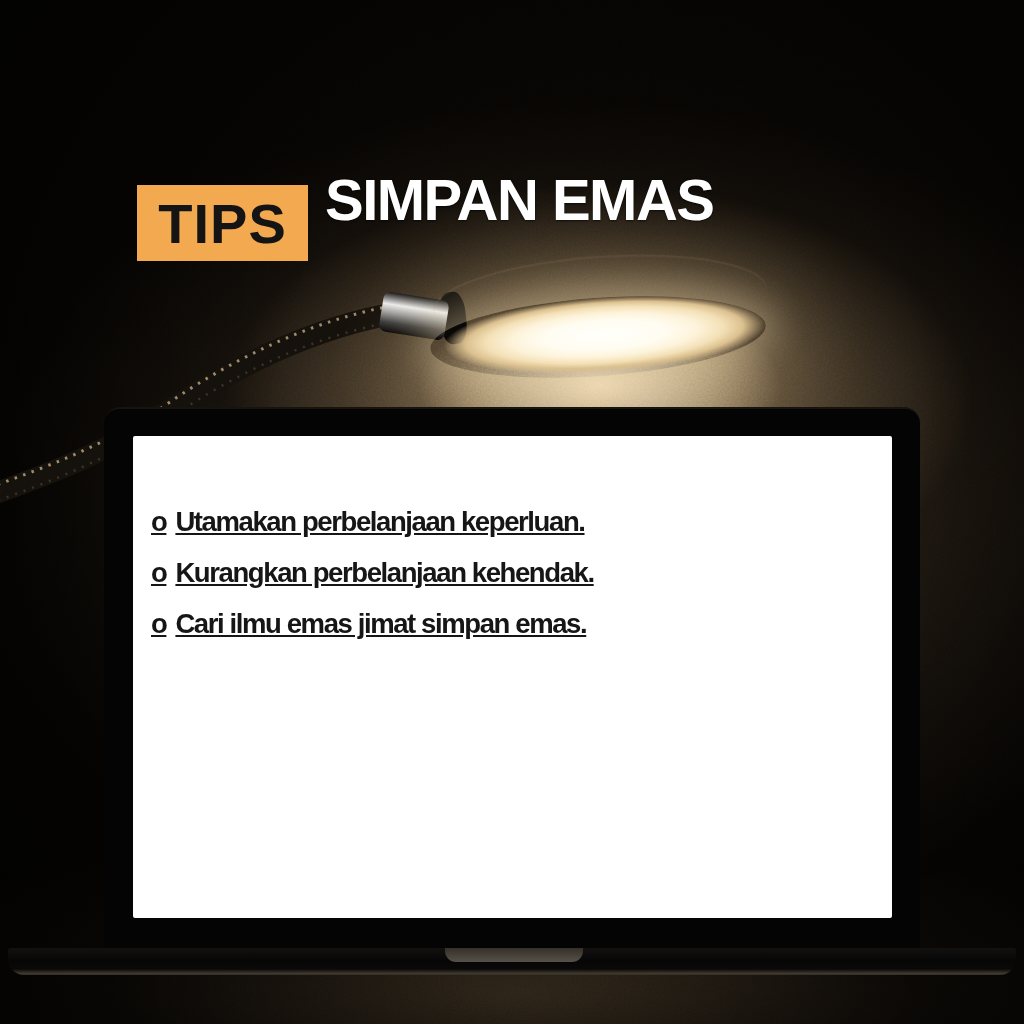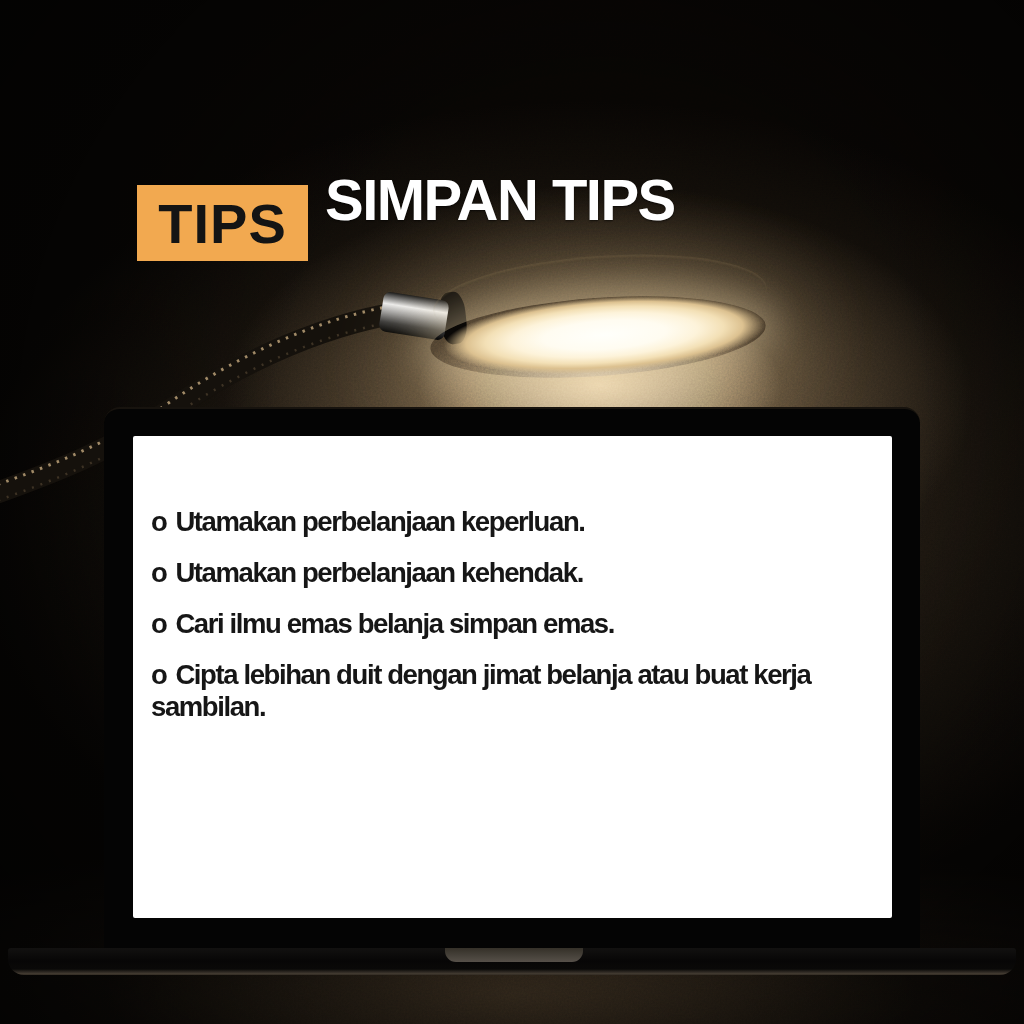--- a/index.html
+++ b/index.html
@@ -81,21 +81,21 @@
     font-size:58px;font-weight:800;letter-spacing:-1.5px;
     text-shadow:0 1px 2px rgba(0,0,0,.6);
   }
   
   .tips-list{
     position:absolute;left:0;top:0;width:100%;box-sizing:border-box;
     margin:0;padding:70px 4px 0 18px;list-style:none;
   }
   .tips-list li{
     color:#161616;font-size:27.5px;font-weight:700;letter-spacing:-1.4px;
-    line-height:32px;margin:0 0 19px 0;
+    line-height:32px;margin:0 0 19px 0;text-decoration:underline;
   }
   .tips-list .b{display:inline;margin-right:9px;}
 </style>
 </head>
 <body>
 
 <div class="canvas">
 
   <div class="bg"></div>
 
@@ -116,28 +116,27 @@
   <div class="lamp-collar"></div>
   <div class="lamp-chrome"></div>
   <div class="lamp-body"></div>
   <div class="lamp-glow"></div>
 
   <div class="laptop-lid"></div>
 
   <div class="laptop-screen">
     <ul class="tips-list">
       <li><span class="b">o</span><span class="t">Utamakan perbelanjaan keperluan.</span></li>
-      <li><span class="b">o</span><span class="t">Utamakan perbelanjaan kehendak.</span></li>
-      <li><span class="b">o</span><span class="t">Cari ilmu emas belanja simpan emas.</span></li>
-      <li><span class="b">o</span><span class="t">Cipta lebihan duit dengan jimat belanja atau buat kerja sambilan.</span></li>
+      <li><span class="b">o</span><span class="t">Kurangkan perbelanjaan kehendak.</span></li>
+      <li><span class="b">o</span><span class="t">Cari ilmu emas jimat simpan emas.</span></li>
     </ul>
   </div>
 
   <div class="laptop-base">
     <div class="base-notch"></div>
   </div>
 
   <div class="title-row">
     <div class="title-badge">TIPS</div>
-    <div class="title-heading">SIMPAN TIPS</div>
+    <div class="title-heading">SIMPAN EMAS</div>
   </div>
 
 </div>
 
 </body></html>

